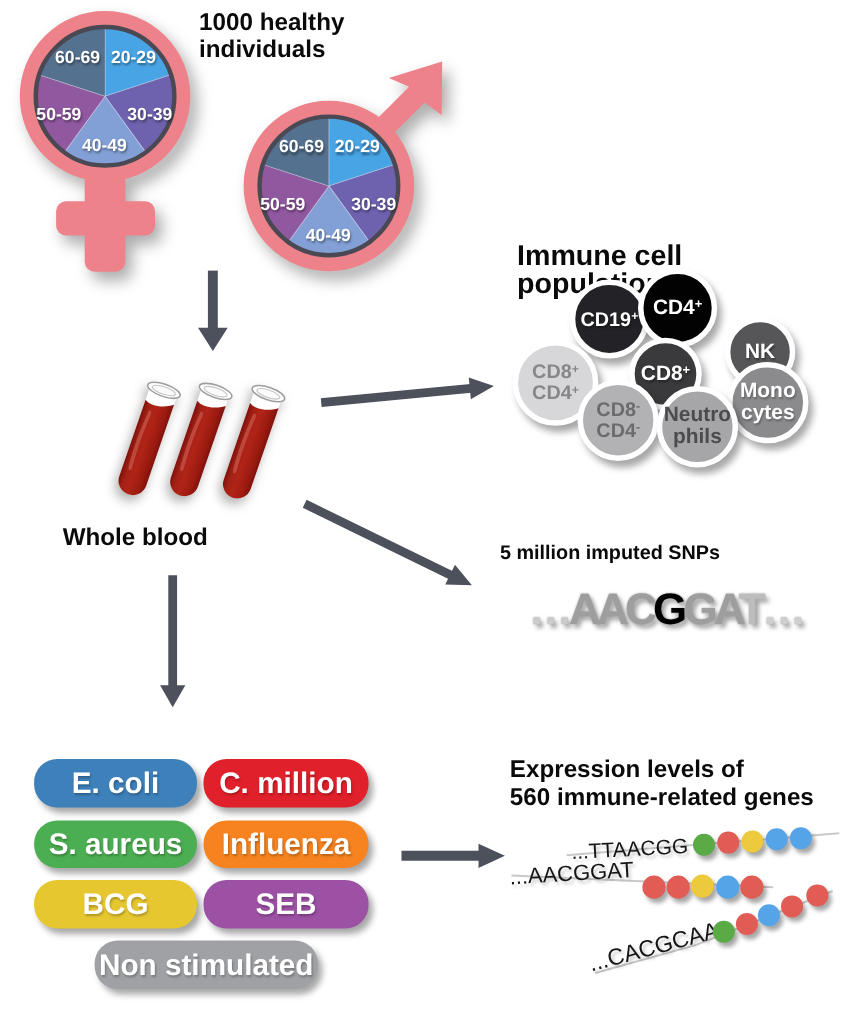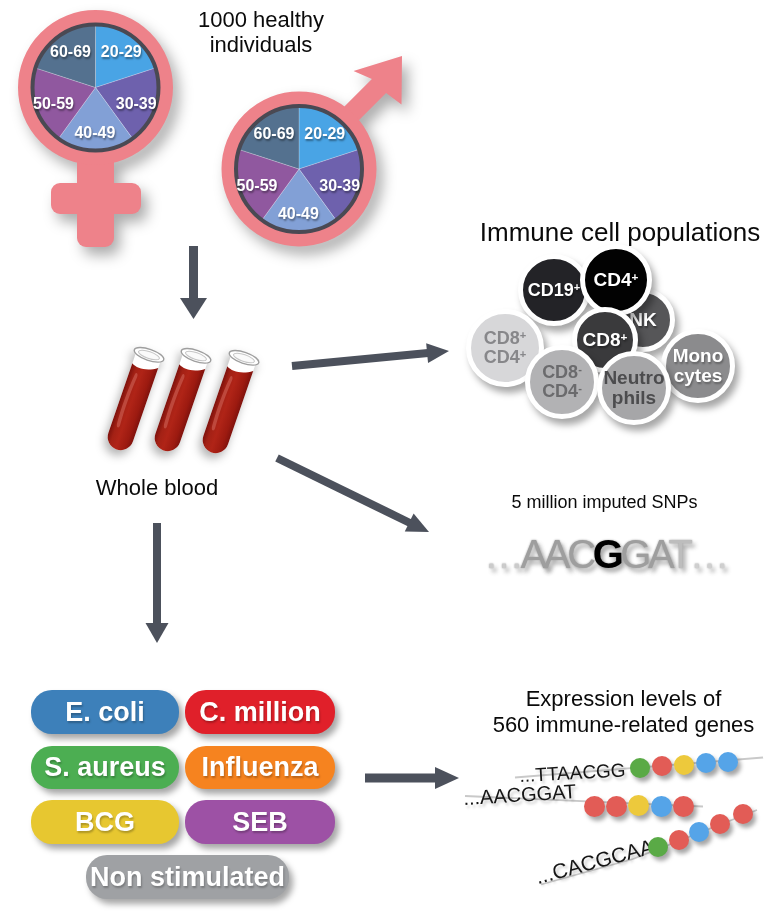--- a/index.html
+++ b/index.html
@@ -1,19 +1,19 @@
 <!DOCTYPE html>
 <html><head>
 <meta charset="utf-8">
 <style>
   html,body{margin:0;padding:0;}
   body{width:771px;height:922px;background:#ffffff;position:relative;overflow:hidden;
        font-family:"Liberation Sans", sans-serif;}
   .abs{position:absolute;}
-  .title{font-weight:normal;color:#0a0a0a;text-align:center;}
+  .title{font-weight:bold;color:#0a0a0a;}
   .cell{position:absolute;box-sizing:border-box;border-radius:50%;border:5px solid #fff;
         display:flex;align-items:center;justify-content:center;
         font-weight:bold;text-align:center;line-height:1.05;
         box-shadow:4px 6px 7px rgba(0,0,0,0.35);}
   .pill{position:absolute;border-radius:21px;color:#fff;font-weight:bold;font-size:27px;
         display:flex;align-items:center;justify-content:center;
         box-shadow:4px 5px 6px rgba(0,0,0,0.35);text-shadow:1px 2px 2px rgba(0,0,0,0.25);}
   .dot{position:absolute;border-radius:50%;box-shadow:3px 4px 4px rgba(0,0,0,0.35);}
   .strand{position:absolute;color:#151515;white-space:nowrap;}
   sup{font-size:62%;vertical-align:baseline;position:relative;top:-0.45em;}
@@ -120,28 +120,28 @@
   </g>
 </svg>
 
 <div class="abs title" style="left:181px;top:7px;width:160px;font-size:22px;line-height:25px;">1000 healthy<br>individuals</div>
 <div class="abs title" style="left:57px;top:474.5px;width:200px;font-size:22px;line-height:25px;">Whole blood</div>
 <div class="abs title" style="left:470px;top:207.7px;width:300px;font-size:26px;line-height:25px;margin-top:12px;">Immune cell populations</div>
 <div class="abs title" style="left:454.5px;top:490px;width:300px;font-size:18px;line-height:25px;">5 million imputed SNPs</div>
 <div class="abs title" style="left:463.5px;top:686px;width:320px;font-size:22px;line-height:26px;">Expression levels of<br>560 immune-related genes</div>
 
 <div class="abs" style="left:605px;top:532.3px;transform:translateX(-50%);font-size:40px;letter-spacing:-3.4px;white-space:nowrap;
-     color:#9e9e9e;text-shadow:0 0 2px rgba(145,145,145,0.9), 3px 4px 4px rgba(55,55,55,0.45);line-height:44px;text-align:center;">
+     color:#9e9e9e;text-shadow:0 0 2px rgba(145,145,145,0.9), 3px 4px 4px rgba(55,55,55,0.45);line-height:44px;text-align:center;font-weight:bold;">
   <div><span style="color:#cbcbcb">…</span>AAC<b style="color:#000;">G</b>GA<span style="color:#bdbdbd">T</span><span style="color:#cfcfcf">…</span></div>
 </div>
 
 <div class="cell" style="left:518px;top:254px;width:72px;height:72px;background:#232327;color:#fff;font-size:18px;text-shadow:1px 2px 2px rgba(0,0,0,0.38);z-index:1;">
     <span>CD19<sup>+</sup></span>
   </div>
-<div class="cell" style="left:611px;top:288px;width:64px;height:64px;background:#565658;color:#fff;font-size:19px;text-shadow:1px 2px 2px rgba(0,0,0,0.38);z-index:1;">
+<div class="cell" style="left:659px;top:288px;width:64px;height:64px;background:#565658;color:#fff;font-size:19px;text-shadow:1px 2px 2px rgba(0,0,0,0.38);z-index:1;">
     <span>NK</span>
   </div>
 <div class="cell" style="left:580px;top:244px;width:72px;height:72px;background:#020202;color:#fff;font-size:19px;text-shadow:1px 2px 2px rgba(0,0,0,0.38);z-index:2;">
     <span>CD4<sup>+</sup></span>
   </div>
 <div class="cell" style="left:466px;top:309px;width:78px;height:78px;background:#d7d7d9;color:#87878a;font-size:18px;z-index:2;">
     <span>CD8<sup>+</sup><br>CD4<sup>+</sup></span>
   </div>
 <div class="cell" style="left:572px;top:307px;width:66px;height:66px;background:#3a3a3c;color:#fff;font-size:19px;text-shadow:1px 2px 2px rgba(0,0,0,0.38);z-index:3;">
     <span>CD8<sup>+</sup></span>

